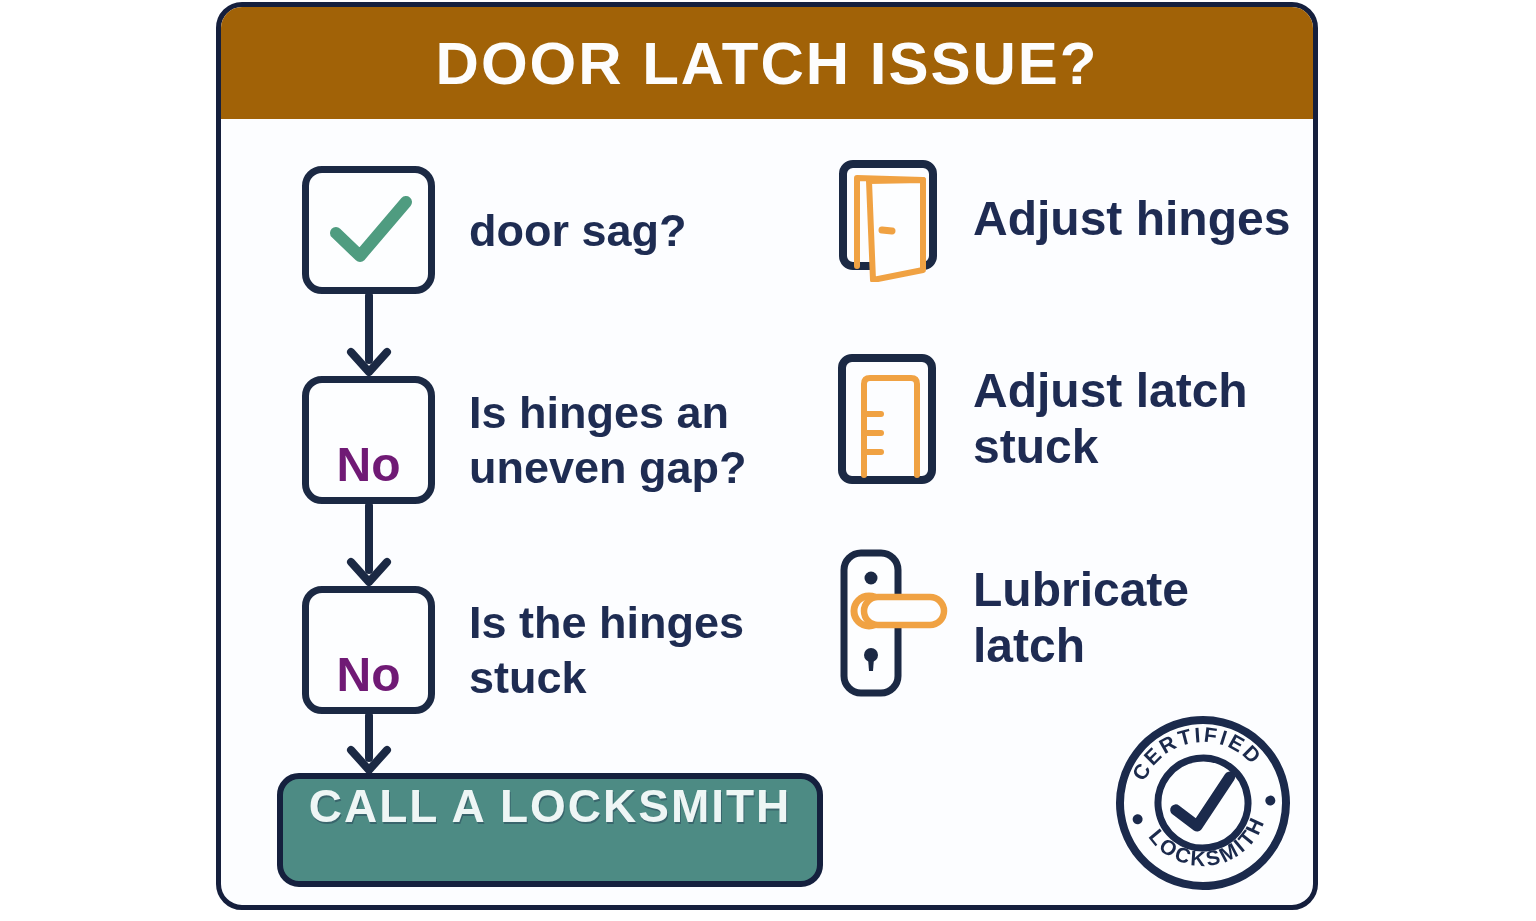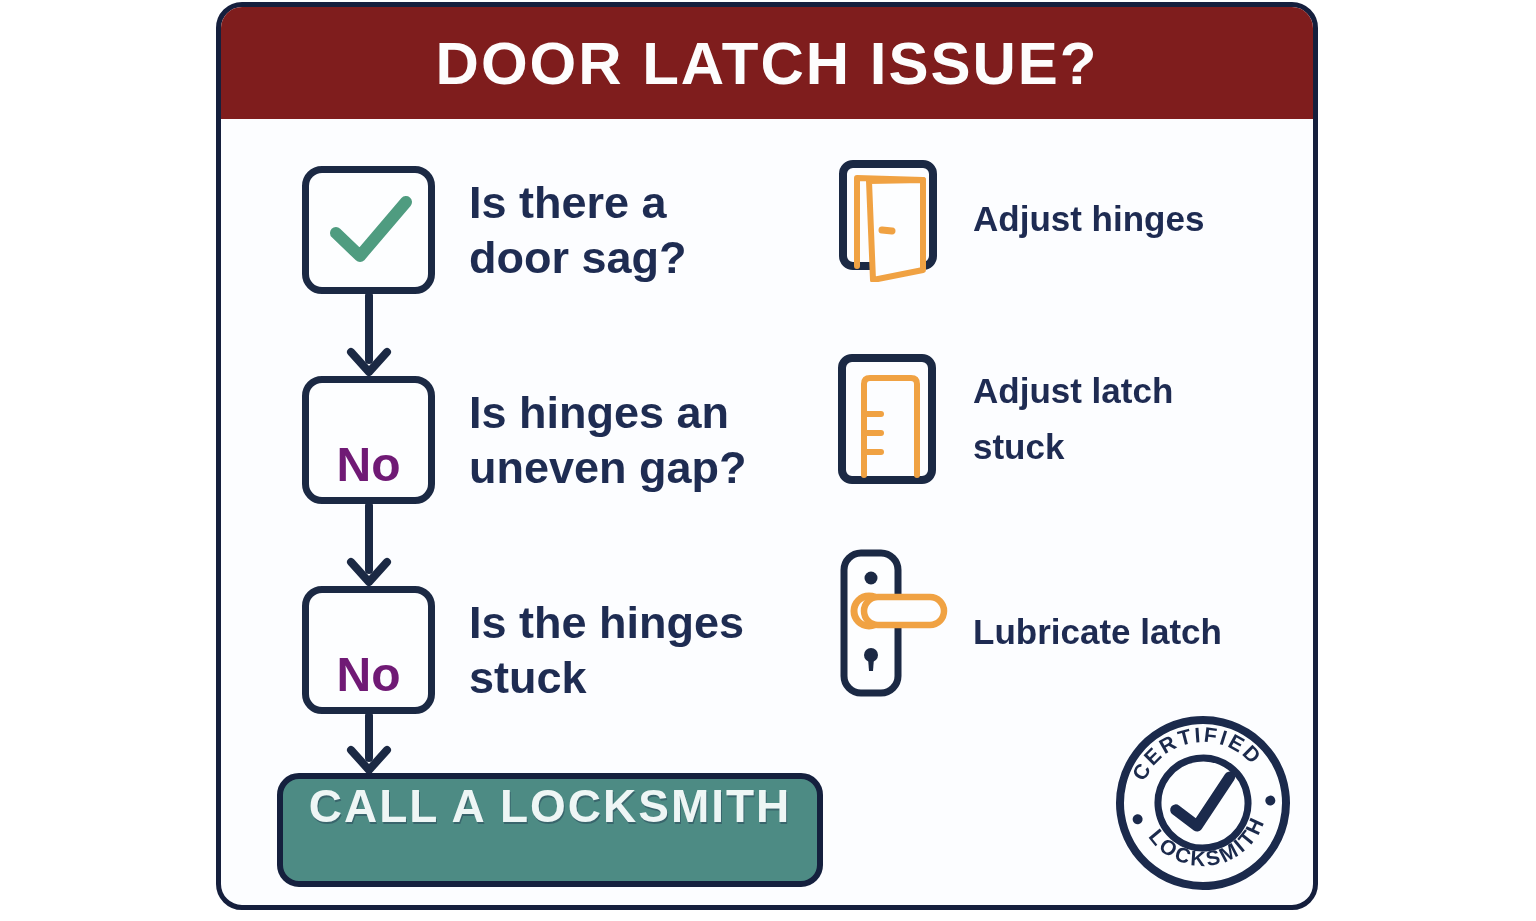--- a/index.html
+++ b/index.html
@@ -6,21 +6,21 @@
   html, body { width: 1536px; height: 921px; background: #ffffff; overflow: hidden;
     font-family: "Liberation Sans", sans-serif; }
 
   .card {
     position: absolute; left: 216px; top: 2px; width: 1102px; height: 908px;
     background: #fcfdff; border: 5px solid #151f3d; border-radius: 26px;
     overflow: hidden;
   }
   .header {
     position: absolute; left: 0; top: 0; width: 100%; height: 112px;
-    background: #7f1d1d; display: flex; align-items: center; justify-content: center;
+    background: #a16207; display: flex; align-items: center; justify-content: center;
   }
   .header .title {
     color: #fdfdfd; font-size: 60px; font-weight: 800; letter-spacing: 2px;
   }
 
   
   .flow-box {
     position: absolute; left: 81px; width: 133px; height: 128px;
     background: #fdfeff; border: 7px solid #1b2944; border-radius: 20px;
     display: flex; align-items: center; justify-content: center;
@@ -56,46 +56,45 @@
 
   
   .sol-icon { position: absolute; }
   .icon-door   { left: 614px; top: 151px; }
   .icon-strike { left: 616px; top: 346px; }
   .icon-handle { left: 618px; top: 542px; }
 
   .sol-label {
     position: absolute; left: 752px; width: 340px;
     display: flex; flex-direction: column; justify-content: center;
-    color: #1e2b52; font-size: 35px; font-weight: 700; line-height: 56px;
+    color: #1e2b52; font-size: 48px; font-weight: 700; line-height: 56px;
   }
   .sl-1 { top: 151px; height: 122px; }
   .sl-2 { top: 346px; height: 132px; }
-  .sl-3 { top: 552px; height: 146px; }
+  .sl-3 { top: 538px; height: 146px; }
 
   .badge { position: absolute; left: 892px; top: 706px; width: 180px; height: 180px;
     transform: rotate(-8deg); }
   .badge text { font-family: "Liberation Sans", sans-serif; font-weight: 700; }
 </style>
 </head>
 <body>
 
 <div class="card">
 
   <div class="header">
     <div class="title">DOOR LATCH ISSUE?</div>
   </div>
 
   <div class="flow-box box-1">
     <svg width="110" height="105" viewBox="0 0 110 105">
       <polyline points="22,55 46,78 92,24" fill="none" stroke="#4f9c80" stroke-width="12" stroke-linecap="round" stroke-linejoin="round"></polyline>
     </svg>
   </div>
   <div class="question q-1">
-    <span>Is there a</span>
     <span>door sag?</span>
   </div>
   <svg class="arrow arrow-1" viewBox="0 0 54 82">
     <line x1="27" y1="2" x2="27" y2="66" stroke="#1b2944" stroke-width="8" stroke-linecap="round"></line>
     <polyline points="9,58 27,78 45,58" fill="none" stroke="#1b2944" stroke-width="8" stroke-linecap="round" stroke-linejoin="round"></polyline>
   </svg>
 
   <div class="flow-box box-2">
     <span class="no-label">No</span>
   </div>

